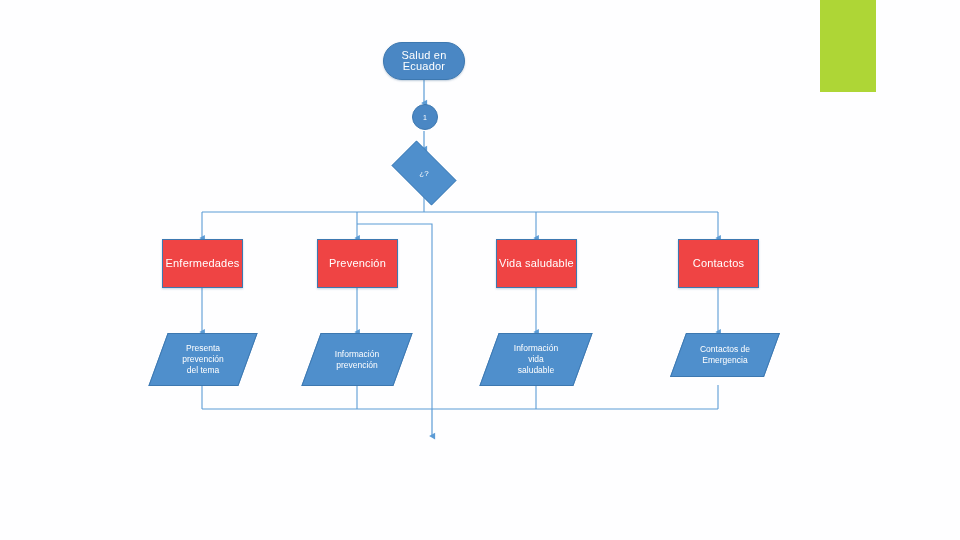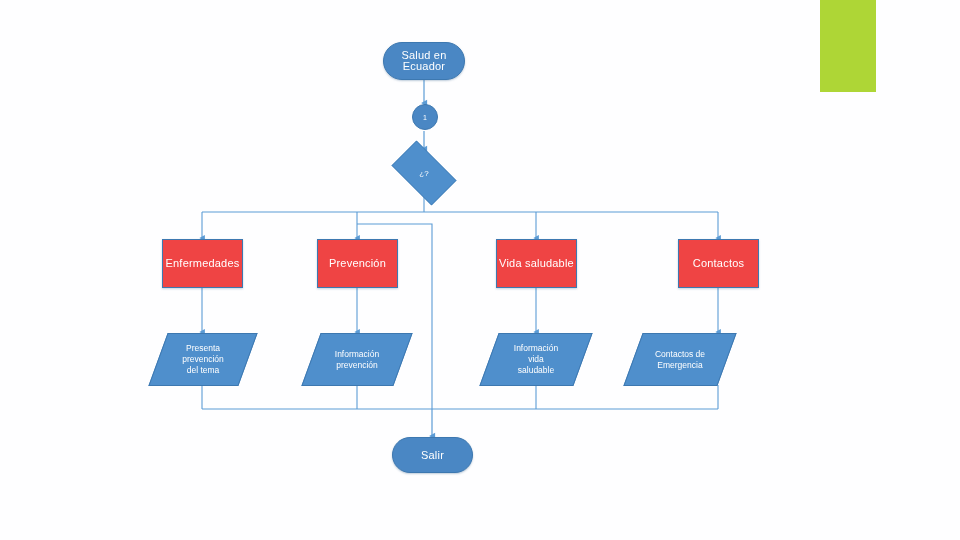--- a/index.html
+++ b/index.html
@@ -198,20 +198,19 @@
 prevención</span>
   </div>
 
   <div class="io-wrap" style="left:489px; top:333px; width:94px; height:53px;">
     <div class="io-shape"></div>
     <span class="io-label">Información
 vida
 saludable</span>
   </div>
 
-  <div class="io-wrap" style="left:633px; top:333px; width:94px; height:53px;">
+  <div class="io-wrap" style="left:678px; top:333px; width:94px; height:44px;">
     <div class="io-shape"></div>
     <span class="io-label">Contactos de
 Emergencia</span>
   </div>
 
-  <div class="node terminator" style="left:392px; top:437px; width:81px; height:36px;">Salir</div>
 </div>
 
 </body></html>

